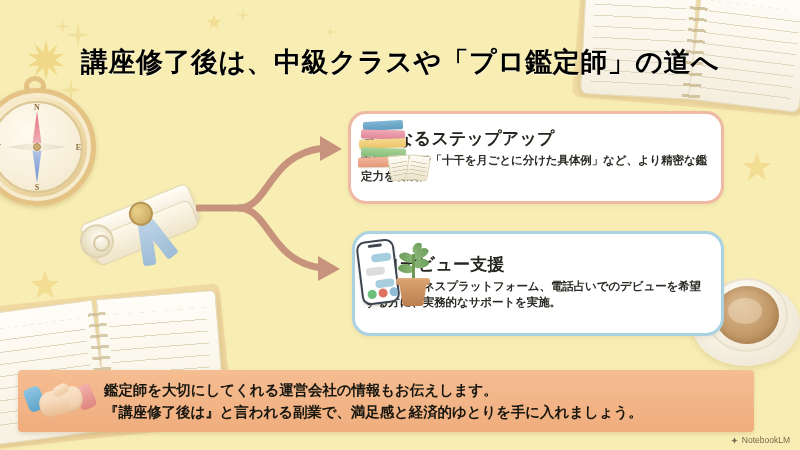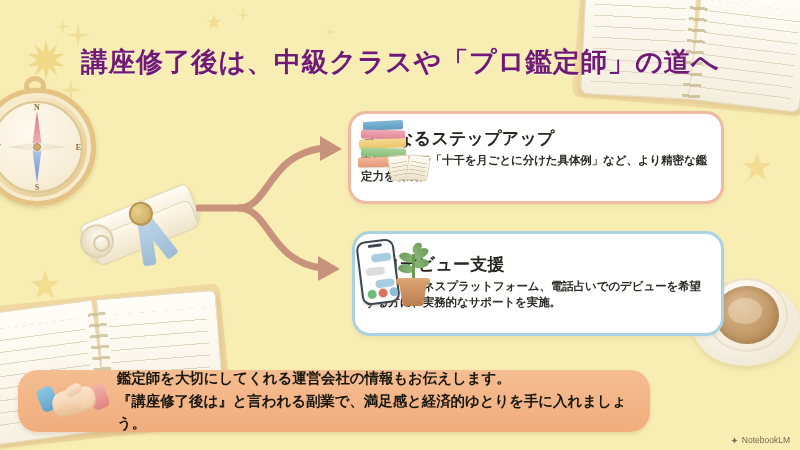--- a/index.html
+++ b/index.html
@@ -217,21 +217,21 @@
     background:rgba(255,245,225,.33);
   }
 
   
   #title {
     position:absolute; left:0; right:0; top:44px;
     text-align:center;
     font-size:27px;
     font-weight:bold;
     letter-spacing:.5px;
-    color:#701a75;
+    color:#000000;
     text-shadow:0 1px 0 rgba(255,255,255,.6);
     z-index:6;
   }
 
   
   #arrow { position:absolute; left:196px; top:118px; width:156px; height:180px; z-index:5; }
 
   
   .card {
     position:absolute;
@@ -333,26 +333,26 @@
     background:linear-gradient(to right,#8ab878,#6d9e5b);
   }
   .pp .lf.a { left:58px; bottom:52px; transform:rotate(-32deg); }
   .pp .lf.b { left:44px; bottom:48px; transform:rotate(22deg) scaleX(-1); }
   .pp .lf.c { left:58px; bottom:42px; transform:rotate(-12deg); }
   .pp .lf.d { left:43px; bottom:37px; transform:rotate(8deg) scaleX(-1); }
   .pp .lf.e { left:56px; bottom:58px; transform:rotate(-58deg); width:12px; height:8px; }
 
   
   #banner {
-    position:absolute; left:18px; top:370px; width:632px; height:62px;
+    position:absolute; left:18px; top:370px; width:736px; height:62px;
     background:linear-gradient(to bottom,#f5bd92,#f0ad7d);
-    border-radius:20px;
+    border-radius:4px;
     z-index:8;
     display:flex; align-items:center;
-    padding-left:17px;
+    padding-left:4px;
     box-shadow:0 2px 4px rgba(150,100,50,.18);
   }
   #handshake-icon {
     flex:0 0 76px; height:50px; position:relative; margin-right:6px;
   }
   .hs .sleeve {
     position:absolute; width:17px; height:24px; border-radius:5px;
   }
   .hs .sleeve.l { left:4px;  top:11px; background:linear-gradient(to bottom,#8ec6e3,#5fa3c9); transform:rotate(-22deg); }
   .hs .sleeve.r { right:4px; top:9px;  background:linear-gradient(to bottom,#f3b0ab,#e0857f); transform:rotate(-22deg); }

